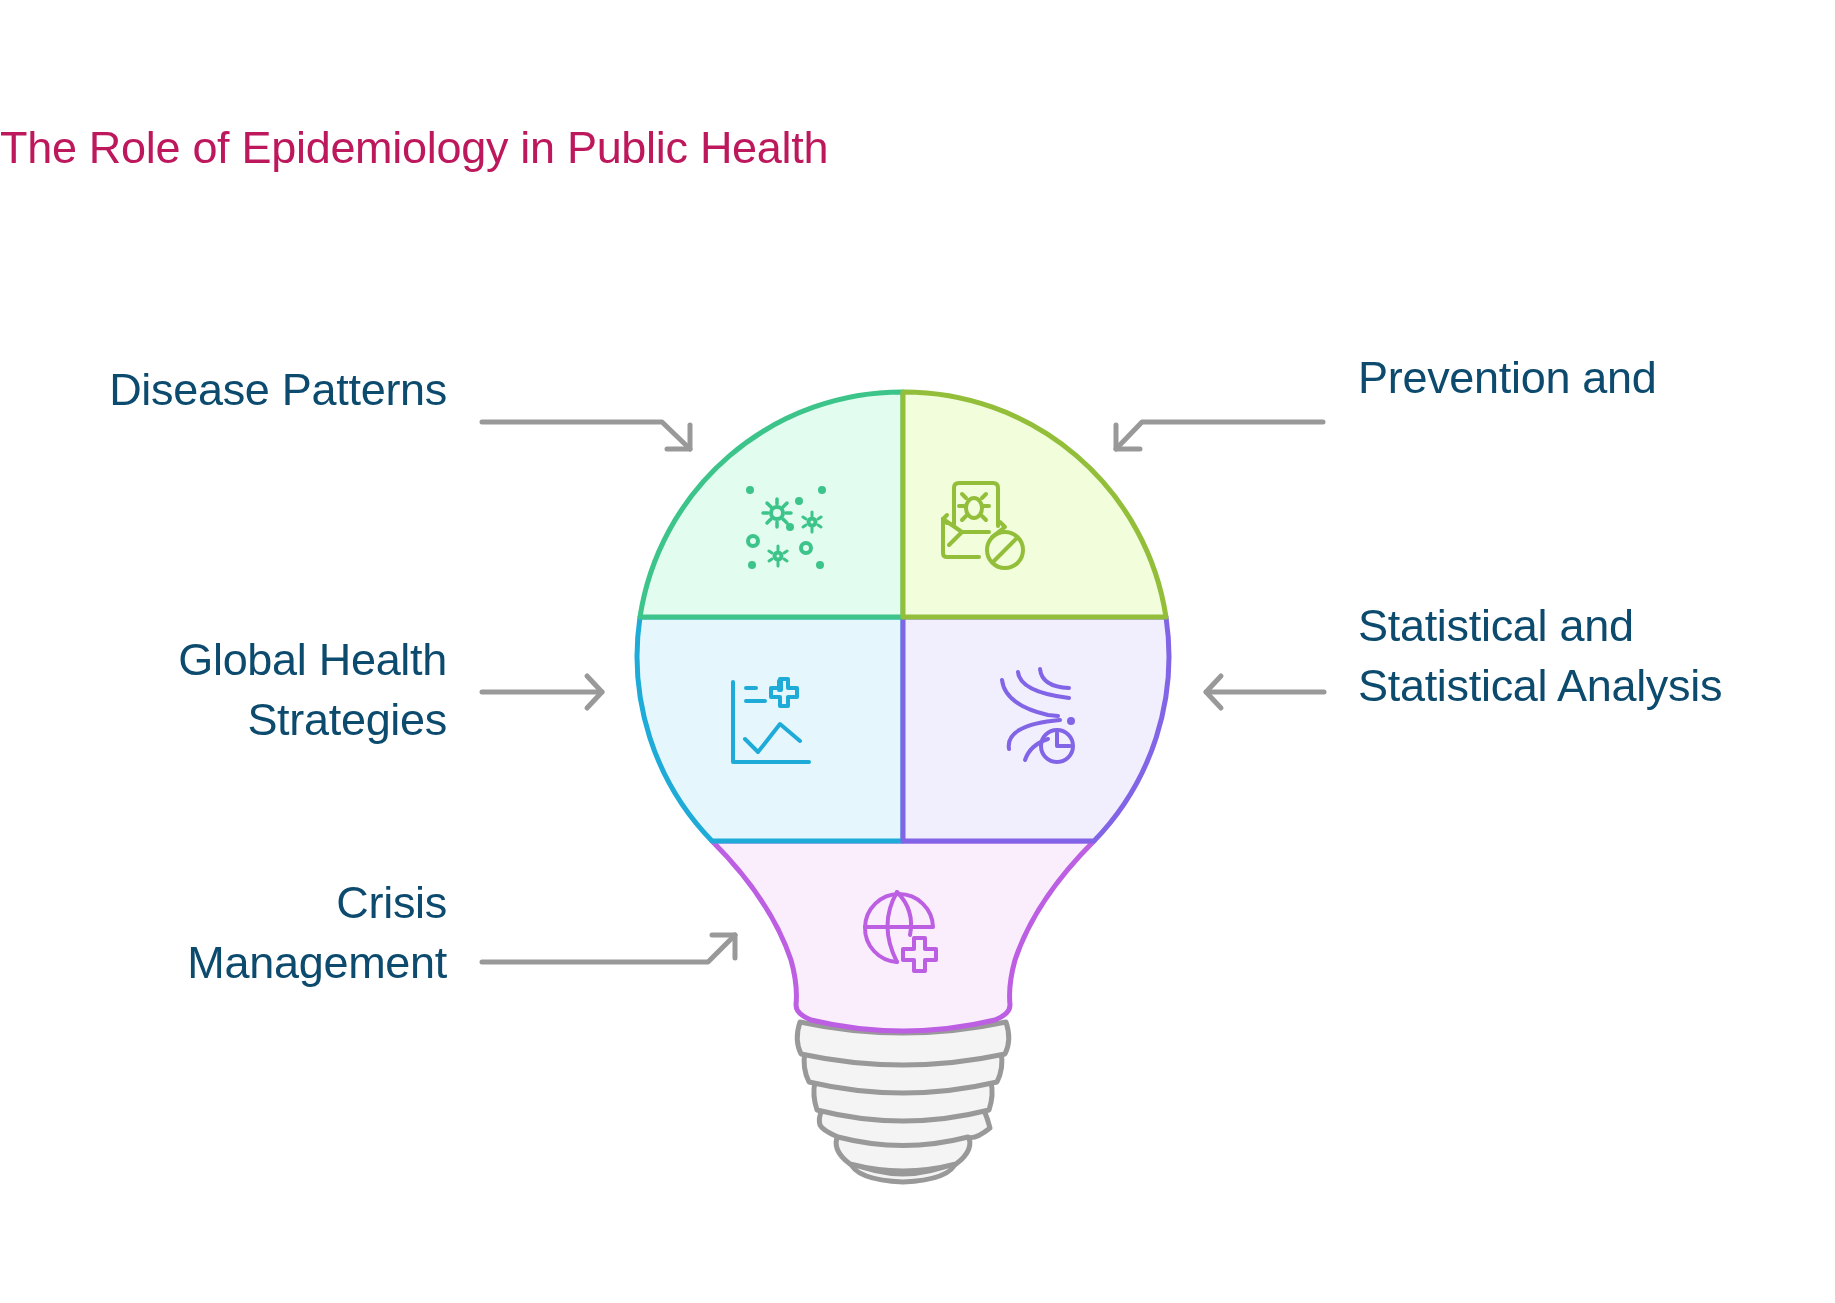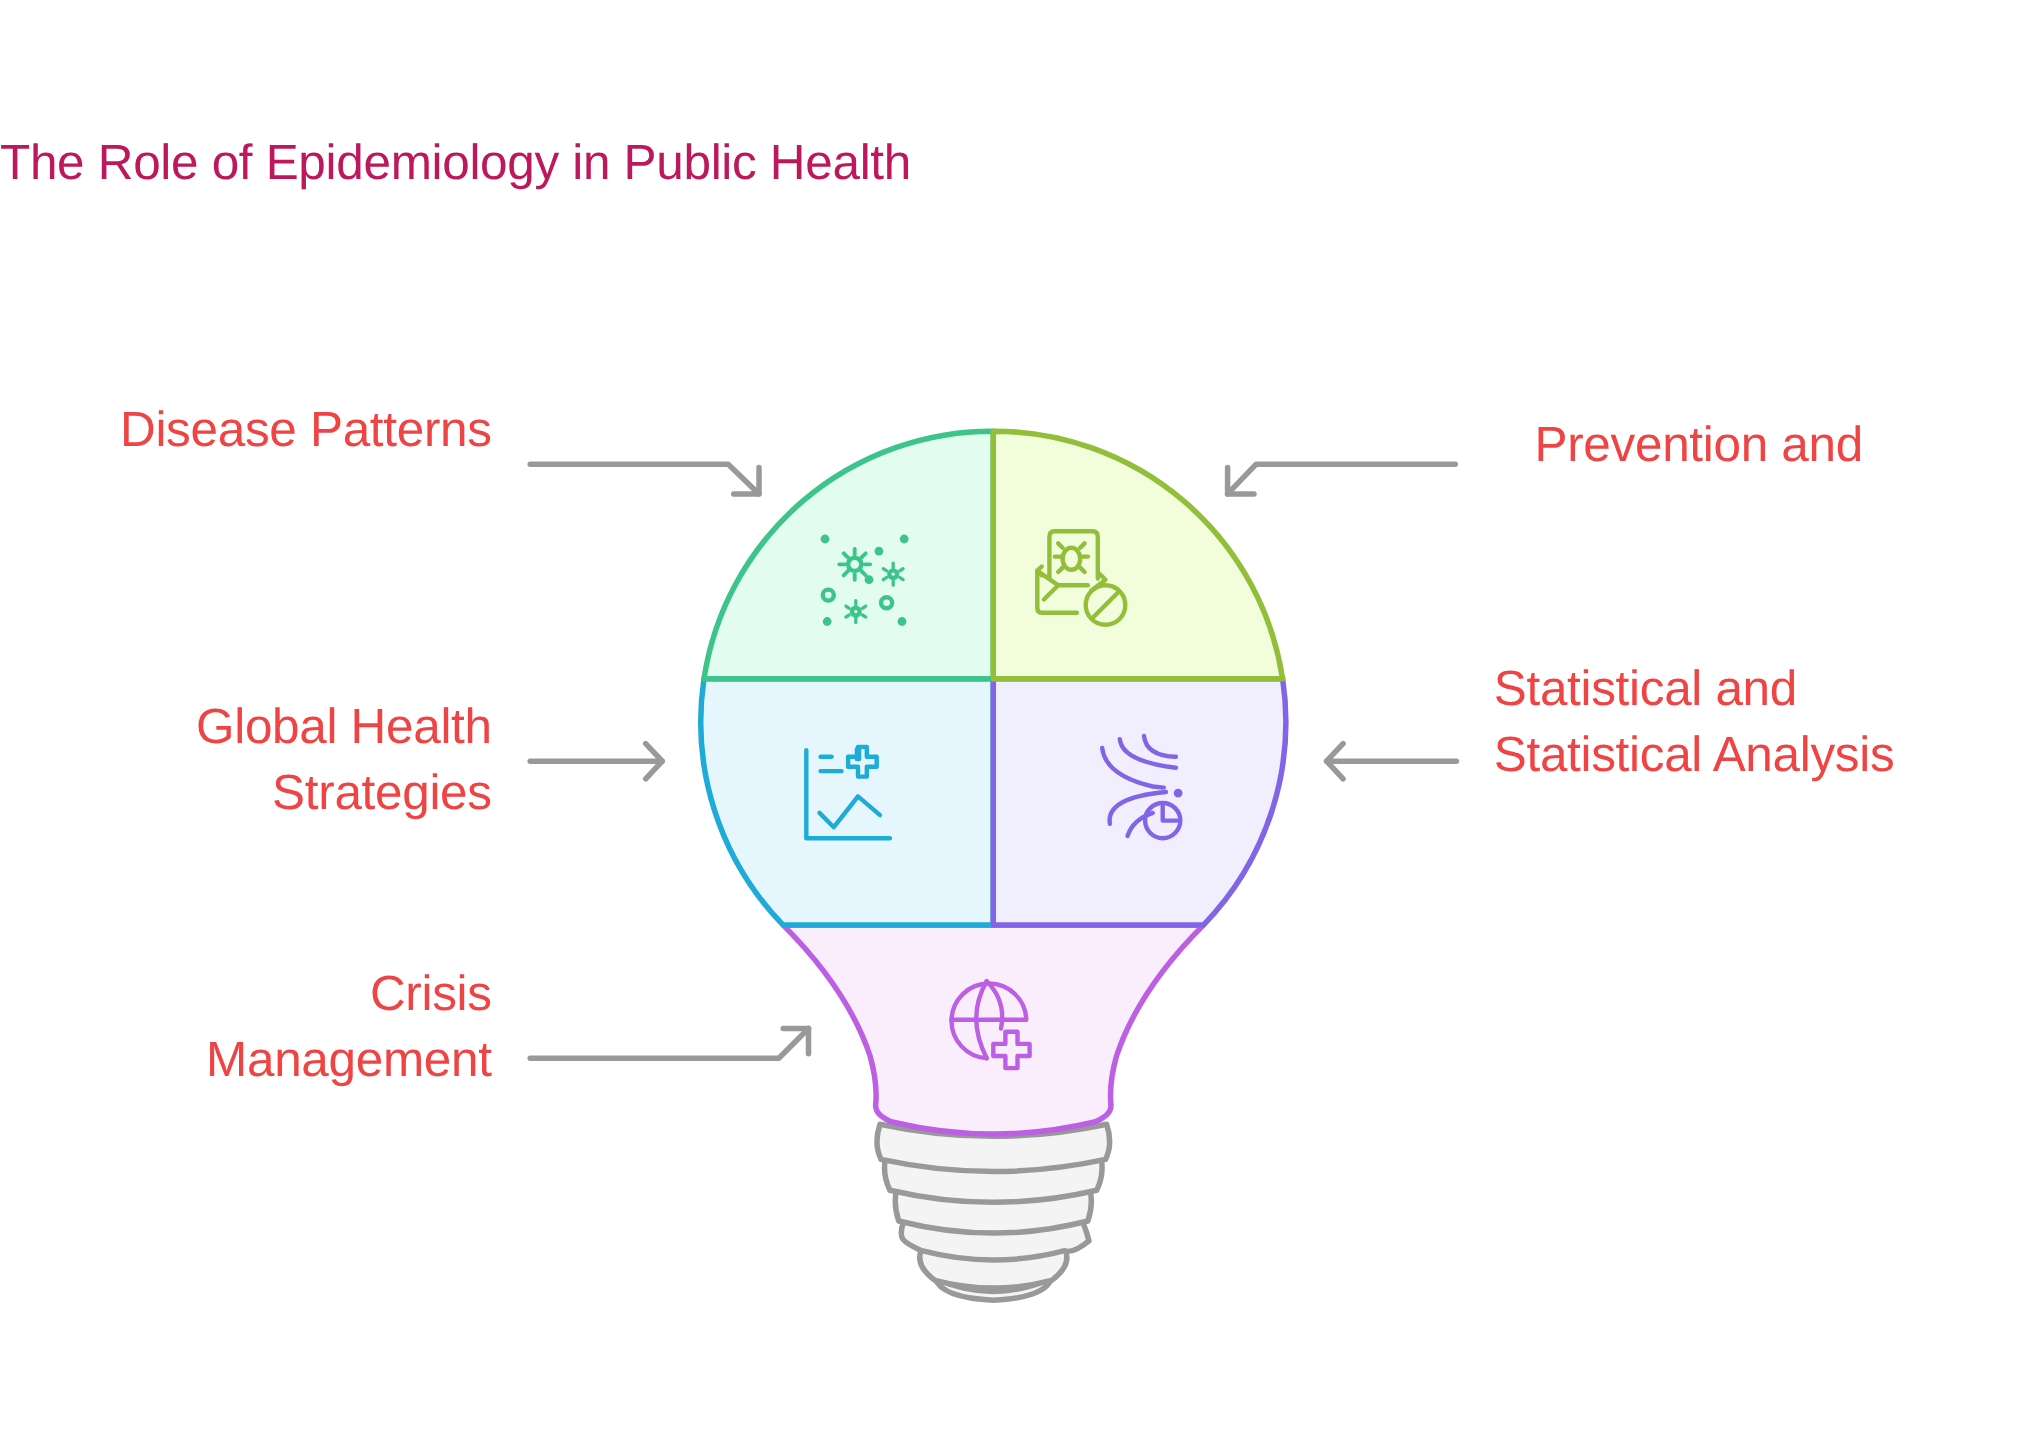--- a/index.html
+++ b/index.html
@@ -1,34 +1,34 @@
 <!DOCTYPE html>
 <html><head>
 <meta charset="utf-8">
 <style>
   html, body { margin: 0; padding: 0; background: #ffffff; }
   body { width: 1835px; height: 1303px; position: relative; overflow: hidden;
          font-family: "Liberation Sans", "DejaVu Sans", sans-serif; }
   .title { position: absolute; left: 0; width: 1806px; top: 122px; text-align: left;
            font-size: 45px; color: #be185d; letter-spacing: -0.3px; }
-  .label { position: absolute; font-size: 45px; line-height: 60px; color: #ef4444; letter-spacing: -0.3px; }
+  .label { position: absolute; font-size: 45px; line-height: 60px; color: #0c4a6e; letter-spacing: -0.3px; }
   .label.left { text-align: right; right: calc(1835px - 447px); }
   .label.right { text-align: left; left: 1358px; }
   .label span { display: block; white-space: nowrap; }
   svg.diagram { position: absolute; left: 0; top: 0; }
 </style>
 </head>
 <body>
 
 <div class="title">The Role of Epidemiology in Public Health</div>
 
 <div class="label left" style="top:360px;">
   <span>Disease Patterns</span>
 </div>
-<div class="label right" style="top:374px;margin-left:37px;">
+<div class="label right" style="top:348px;">
   <span>Prevention and</span>
 </div>
 <div class="label left" style="top:630px;">
   <span>Global Health</span>
   <span>Strategies</span>
 </div>
 <div class="label right" style="top:596px;">
   <span>Statistical and</span>
   <span>Statistical Analysis</span>
 </div>

